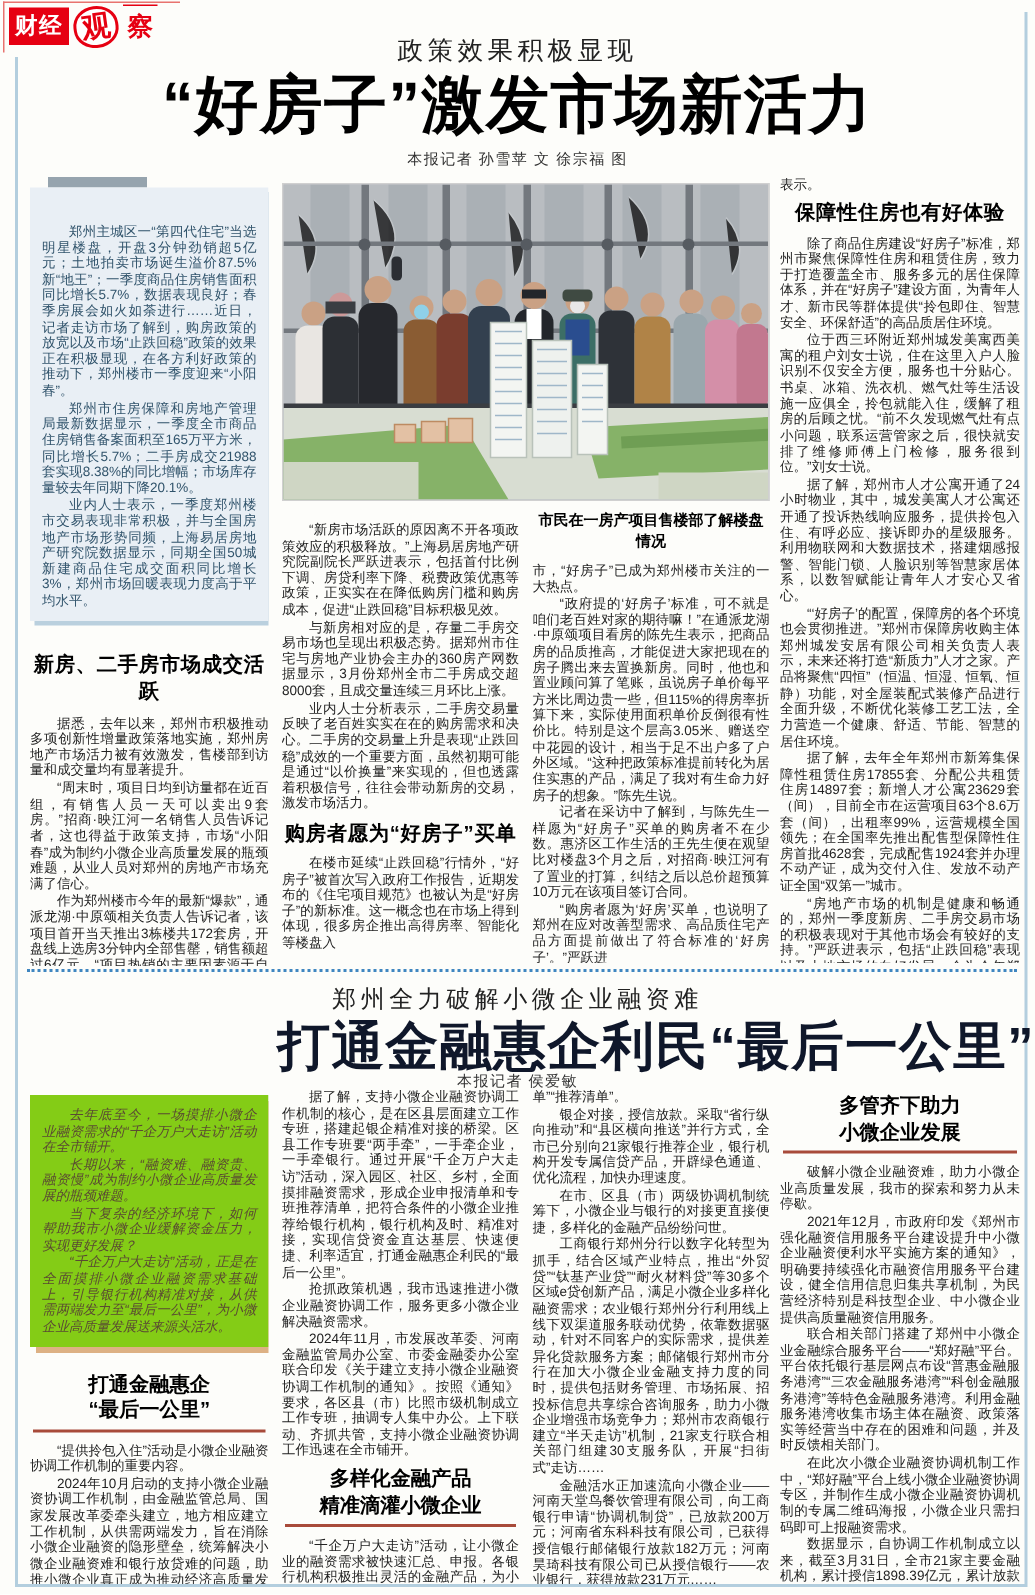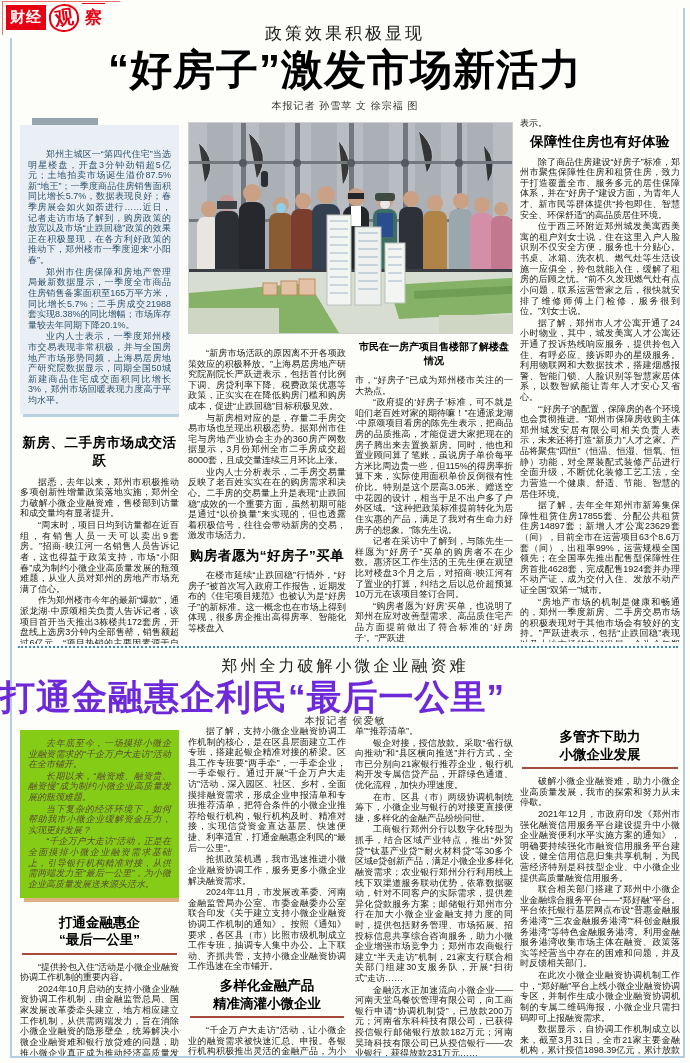--- a/index.html
+++ b/index.html
@@ -20,21 +20,21 @@
     width:30px; height:28px; border:2px solid #e60012; border-radius:50% / 46%;
     color:#e60012; font-weight:700; font-size:19px; display:flex; align-items:center; justify-content:center;
     background:#fff; transform:rotate(-8deg); font-family:"Liberation Serif","DejaVu Serif",serif;
   }
   .banner-right { color:#e60012; font-weight:700; font-size:17px; border-top:1px solid #e60012; padding:2px 3px 3px; }
   .banner-corner { position:absolute; left:2px; top:1px; width:118px; height:34px;
     border-left:1px solid #e8736f; border-top:1px solid #e8736f; }
   
   .kicker { position:absolute; width:100%; text-align:center; font-size:17px; letter-spacing:3px; color:#222; }
   .headline1 { position:absolute; width:100%; text-align:center; font-size:42px; font-weight:900; letter-spacing:1px; color:#000; }
-  .headline2 { position:absolute; width:100%; text-align:left; font-size:35px; font-weight:900; letter-spacing:1px; color:#6d28d9; }
+  .headline2 { position:absolute; width:100%; text-align:right; font-size:35px; font-weight:900; letter-spacing:1px; color:#0f172a; }
   .byline { position:absolute; width:100%; text-align:center; font-size:10px; color:#333; letter-spacing:1px; }
   
   .col { position:absolute; overflow:hidden; }
   .col p { font-size:9px; line-height:1.18; text-align:justify; text-indent:2em; color:#222; margin-bottom:1px; }
   .p-noind { text-indent:0 !important; }
   .h-a1 { font-size:13.5px; font-weight:700; text-align:center; letter-spacing:0.5px; color:#000; margin:9px 0 7px; }
   .h-a2 { font-size:13.5px; font-weight:700; text-align:center; line-height:1.3; color:#000; margin-top:10px; }
   .h-rule { border:0; border-top:2px solid #a84b3a; margin:4px 2px 7px; }
   .caption { font-size:10px; font-weight:700; text-align:center; color:#000; margin-bottom:7px;font-family:Liberation Serif, serif; }
   
@@ -67,21 +67,21 @@
   <div class="byline" style="top:99px;">本报记者 孙雪苹 文 徐宗福 图</div>
 
   <div class="col" style="left:20px; top:118px; width:159px; height:526px;">
     <div class="graytab"></div>
     <div class="leadbox1">
       <p>郑州主城区一“第四代住宅”当选明星楼盘，开盘3分钟劲销超5亿元；土地拍卖市场诞生溢价87.5%新“地王”；一季度商品住房销售面积同比增长5.7%，数据表现良好；春季房展会如火如荼进行……近日，记者走访市场了解到，购房政策的放宽以及市场“止跌回稳”政策的效果正在积极显现，在各方利好政策的推动下，郑州楼市一季度迎来“小阳春”。</p>
       <p>郑州市住房保障和房地产管理局最新数据显示，一季度全市商品住房销售备案面积至165万平方米，同比增长5.7%；二手房成交21988套实现8.38%的同比增幅；市场库存量较去年同期下降20.1%。</p>
       <p>业内人士表示，一季度郑州楼市交易表现非常积极，并与全国房地产市场形势同频，上海易居房地产研究院数据显示，同期全国50城新建商品住宅成交面积同比增长3%，郑州市场回暖表现力度高于平均水平。</p>
     </div>
     <h3 class="h-a1" style="margin-top:20px;">新房、二手房市场成交活跃</h3>
-    <p>据悉，去年以来，郑州市积极推动多项创新性增量政策落地实施，郑州全力破解小微企业融资难，售楼部到访量和成交量均有显著提升。</p>
+    <p>据悉，去年以来，郑州市积极推动多项创新性增量政策落地实施，郑州房地产市场活力被有效激发，售楼部到访量和成交量均有显著提升。</p>
     <p>“周末时，项目日均到访量都在近百组，有销售人员一天可以卖出9套房。”招商·映江河一名销售人员告诉记者，这也得益于政策支持，市场“小阳春”成为制约小微企业高质量发展的瓶颈难题，从业人员对郑州的房地产市场充满了信心。</p>
     <p>作为郑州楼市今年的最新“爆款”，通派龙湖·中原颂相关负责人告诉记者，该项目首开当天推出3栋楼共172套房，开盘线上选房3分钟内全部售罄，销售额超过6亿元，“项目热销的主要因素源于自身突出的地段及产品优势。主城核心的地段本身就是一种稀缺资源，可以让业主能在享受城市优质配套的同时，满足对便捷生活的需求。”该负责人表示。</p>
   </div>
 
   <div class="photo" style="left:188px; top:122px; width:325px; height:212px;">
     <svg width="323" height="210" viewBox="0 0 323 210">
       <rect width="323" height="210" fill="#b9bdc1"></rect>
       <g fill="#aab0b5">
           <rect x="18" width="26" height="150"></rect>
           <rect x="70" width="26" height="150"></rect>

